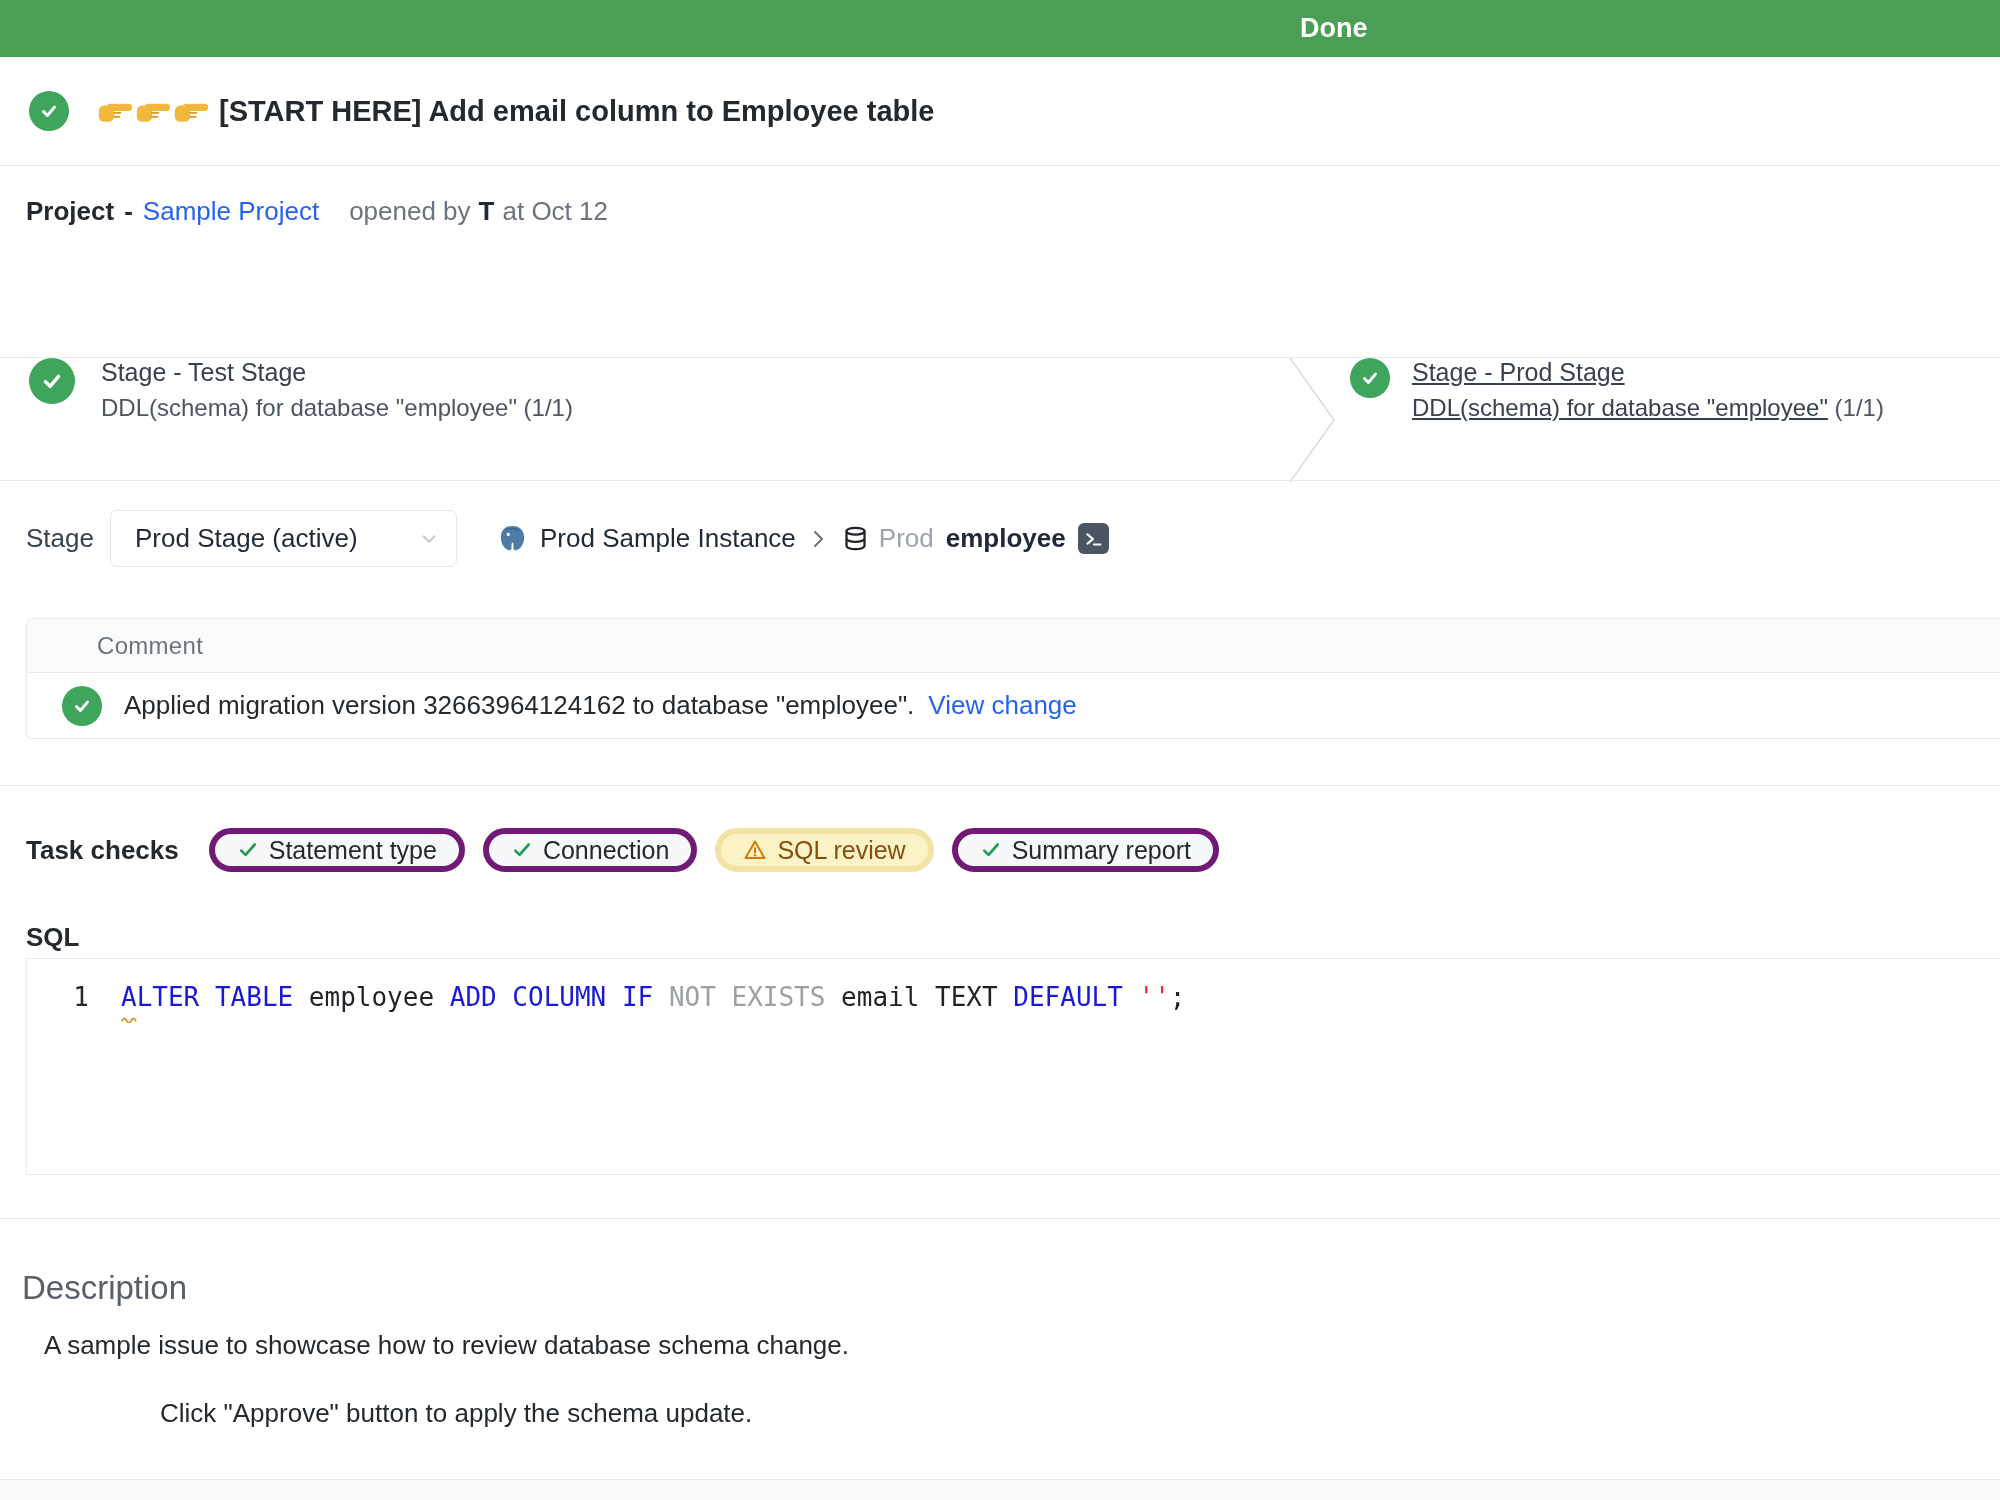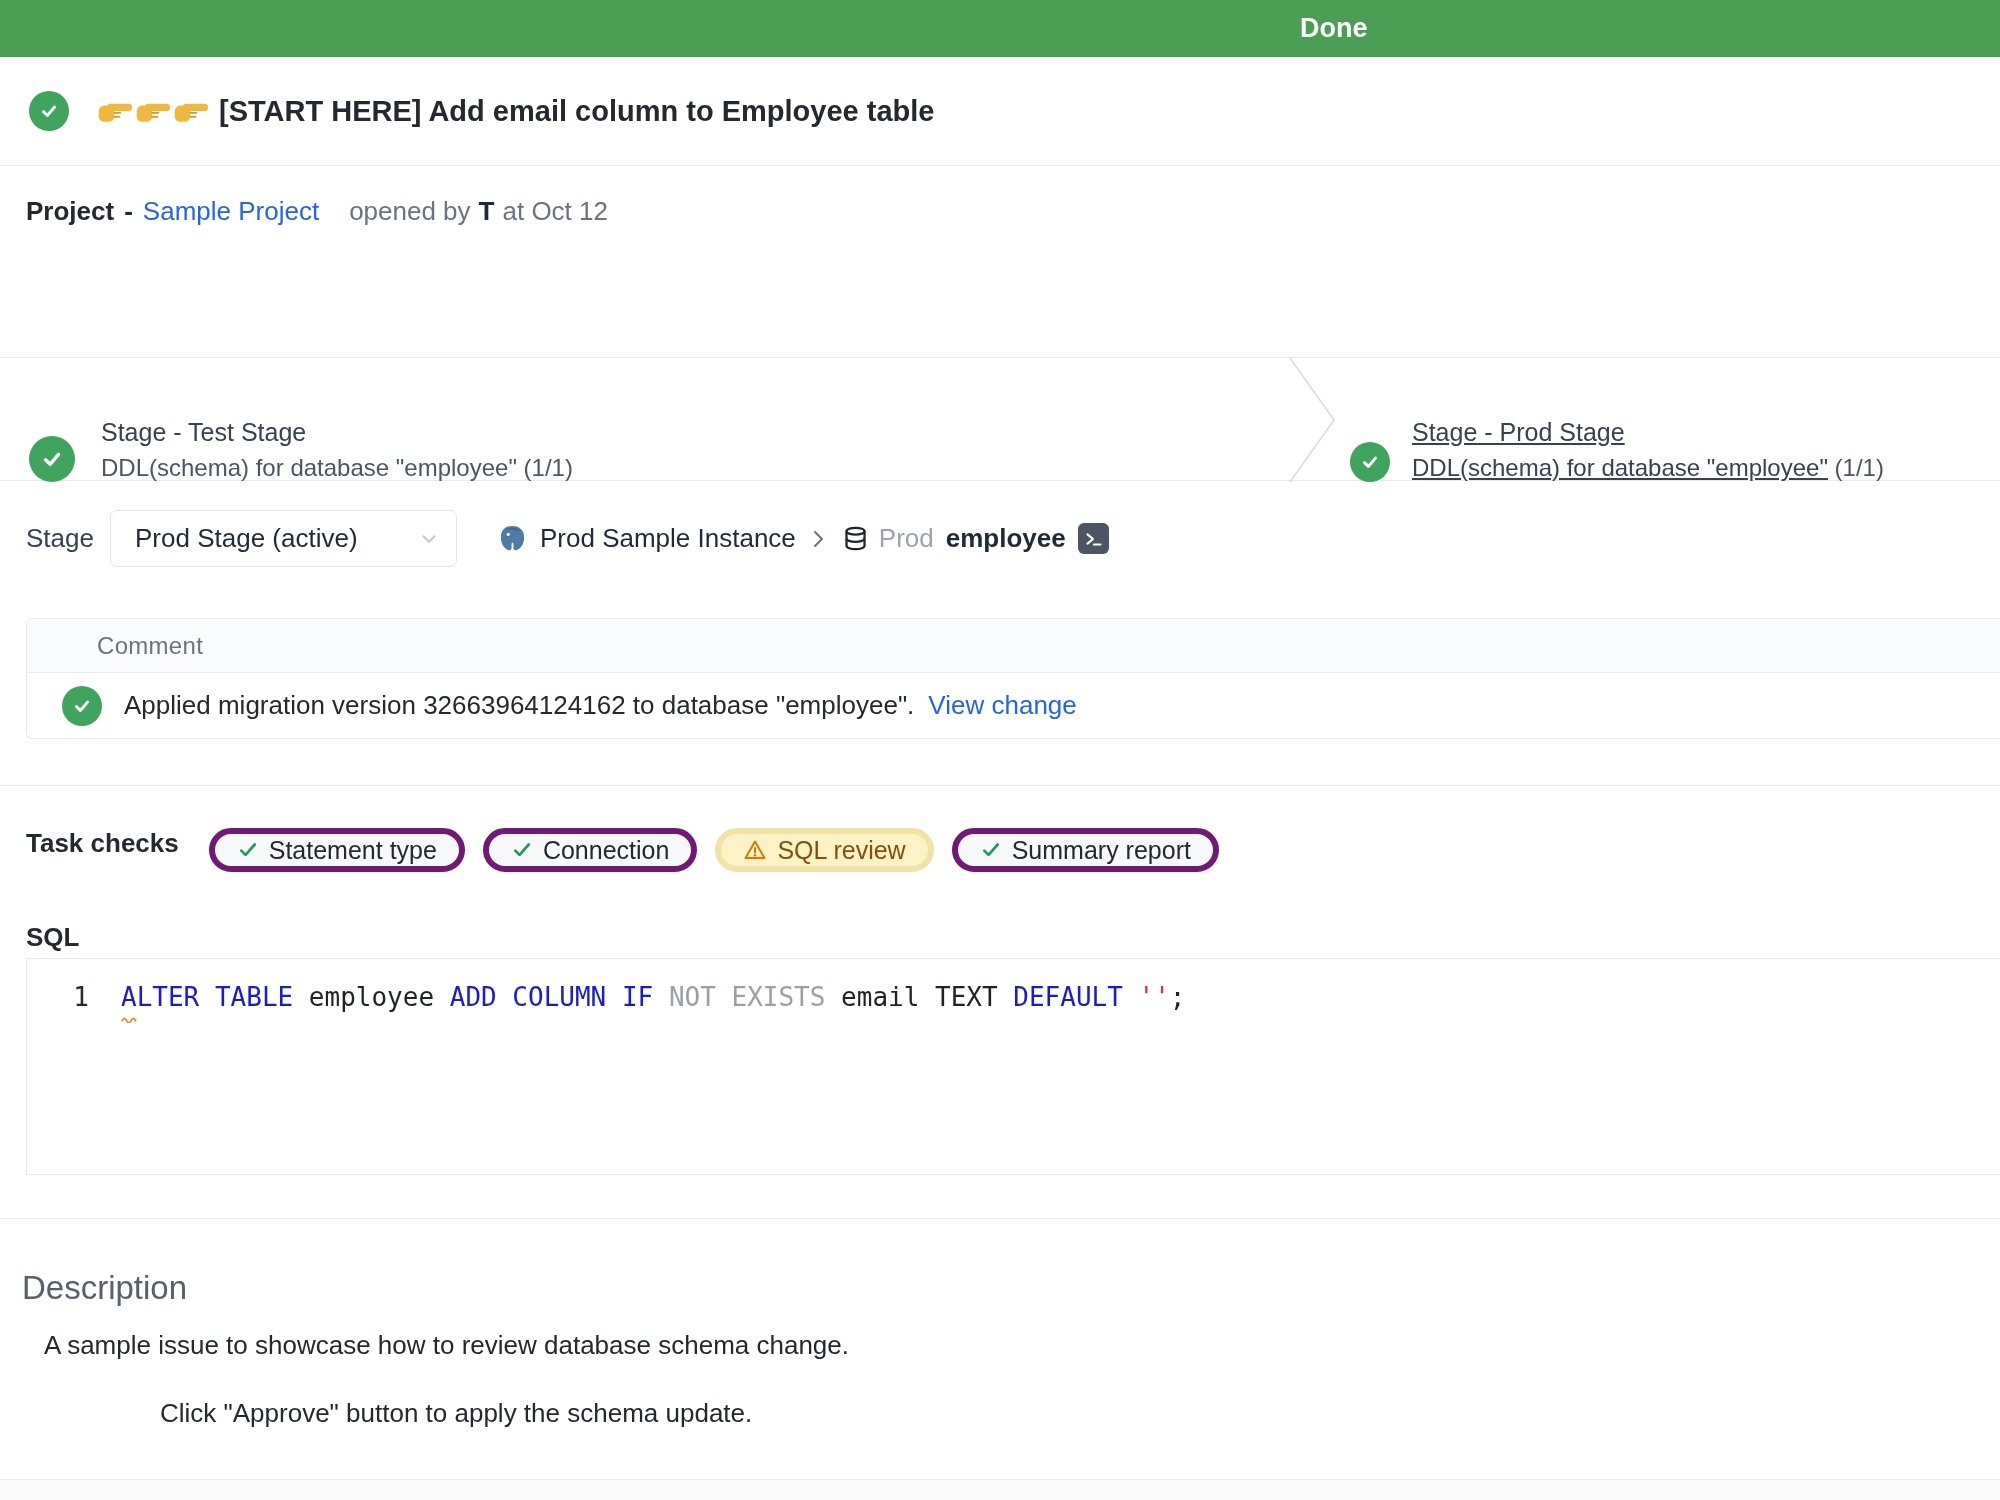--- a/index.html
+++ b/index.html
@@ -29,21 +29,21 @@
   .project-label { font-weight:bold; color:#24292f; }
   .sep { margin:0 10px; color:#24292f; font-weight:bold; }
   .link { color:#2563eb; text-decoration:none; cursor:pointer; }
   .opened { margin-left:30px; color:#6b7280; }
   .creator { color:#1f2937; font-weight:600; margin:0 8px; }
 
   
   .stage-strip { height:124px; border-top:1px solid #e8eaed; border-bottom:1px solid #e8eaed;
     position:relative; }
   .stage-block { position:absolute; top:0; height:124px; display:flex;
-    align-items:flex-end; gap:26px; }
+    align-items:flex-start; gap:26px; }
   .stage-left { left:29px; }
   .stage-right { left:1350px; gap:22px; }
   .stage-texts { display:flex; flex-direction:column; gap:7px; }
   .stage-title { font-size:25px; font-weight:500; color:#374151; }
   .stage-sub { font-size:24px; color:#4b5563; }
   .stage-right .stage-title, .stage-right .stage-link { text-decoration:underline; color:#374151; }
   .stage-suffix { text-decoration:none; }
   .pipe-chevron { position:absolute; left:1288px; top:0; }
 
   
@@ -68,21 +68,21 @@
     border-radius:6px 0 0 0; display:flex; align-items:center; padding-left:70px;
     font-size:24px; color:#6b7280; letter-spacing:.3px; }
   .comment-row { height:65px; display:flex; align-items:center; padding-left:35px; }
   .comment-msg { font-size:26px; color:#24292f; margin-left:22px; }
   .comment-link { font-size:26px; margin-left:14px; }
 
   .divider { height:1px; background:#e8eaed; width:100%; }
   .div-1 { margin-top:46px; }
 
   
-  .checks-row { margin-top:42px; padding-left:26px; display:flex; }
+  .checks-row { margin-top:42px; padding-left:26px; display:flex; align-items:center; }
   .checks-label { font-size:26px; font-weight:bold; color:#24292f; margin-right:30px; }
   .pills { display:flex; gap:18px; }
   .pill { height:44px; border-radius:22px; display:flex; align-items:center;
     gap:10px; padding:0 22px; font-size:25px; cursor:pointer;
     background:#f6f8fa; border:6px solid #701a75; color:#24292f; }
   .pill.warning { background:#fbf3c5; border-color:#f1e3a6; color:#854d0e; }
 
   
   .sql-label { margin-top:50px; padding-left:26px; font-size:26px; font-weight:bold;
     color:#24292f; height:30px; line-height:30px; }

